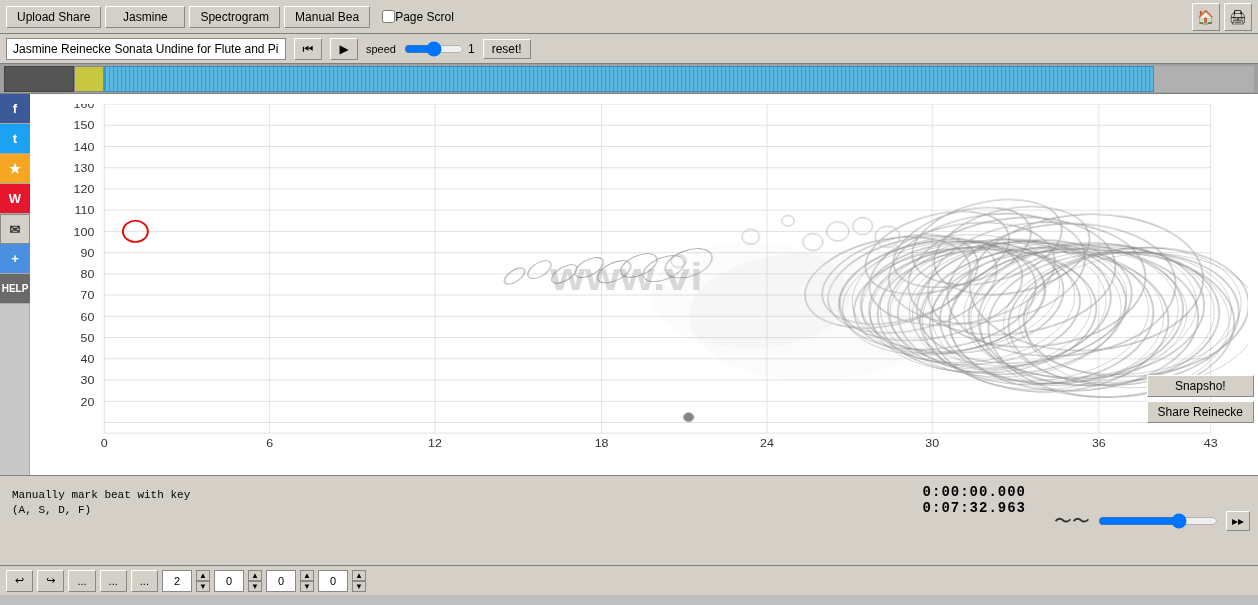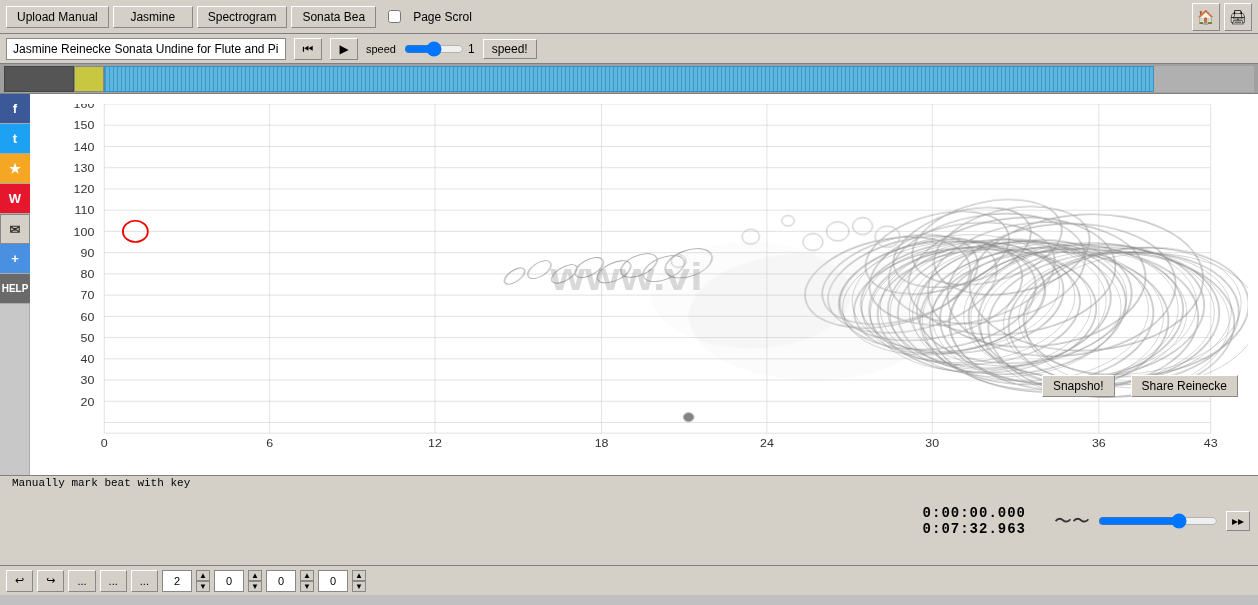--- a/index.html
+++ b/index.html
@@ -22,21 +22,21 @@
       border-left-color: #fff;
       padding: 3px 10px;
       font-size: 12px;
       cursor: pointer;
       min-width: 80px;
     }
 
     .page-scroll-label {
       display: flex;
       align-items: center;
-      gap: 12px;
+      gap: 0;
       margin-left: 8px;
     }
     .page-scroll-label input[type=checkbox] { margin: 0; }
 
     
     .top-right-icons {
       margin-left: auto;
       display: flex;
       gap: 4px;
     }
@@ -196,34 +196,33 @@
     
     #bottom-area {
       background: #d4d0c8;
       height: 90px;
       border-top: 1px solid #808080;
       display: flex;
       position: relative;
     }
 
     #bottom-left {
-      padding: 0 12px;
+      padding: 12px 12px;
       flex: 1;
     }
     .beat-instructions {
       font-family: 'Courier New', monospace;
       font-size: 11px;
       line-height: 1.4;
     }
 
     #bottom-center {
       display: flex;
       flex-direction: column;
       align-items: center;
-      justify-content: center;
       padding: 8px 20px;
     }
     .time-display {
       font-family: 'Courier New', monospace;
       font-size: 14px;
       font-weight: bold;
       letter-spacing: 1px;
     }
 
     #bottom-right {
@@ -300,44 +299,44 @@
       align-items: center;
       justify-content: center;
       cursor: pointer;
       font-size: 8px;
     }
   </style>
 </head>
 <body>
 
 <div id="toolbar">
-  <button class="toolbar-btn">Upload Manual</button>
+  <button class="toolbar-btn">Upload Share</button>
   <button class="toolbar-btn">Jasmine</button>
   <button class="toolbar-btn">Spectrogram</button>
-  <button class="toolbar-btn">Sonata Bea</button>
+  <button class="toolbar-btn">Manual Bea</button>
   <div class="page-scroll-label">
     <input type="checkbox" style="">
     <span>Page Scrol</span>
   </div>
   <div class="top-right-icons">
     <div class="icon-btn">🏠</div>
     <div class="icon-btn">🖨</div>
   </div>
 </div>
 
 <div id="toolbar2">
   <input class="track-title" type="text" value="Jasmine Reinecke Sonata Undine for Flute and Piano - I" style="">
   <div class="transport-btn">⏮</div>
   <div class="transport-btn">▶</div>
   <span class="speed-label">speed</span>
   <div class="speed-slider-container">
     <input type="range" class="speed-slider" min="0" max="2" step="0.1" value="1" style="">
     <span>1</span>
   </div>
-  <button class="reset-btn">speed!</button>
+  <button class="reset-btn">reset!</button>
 </div>
 
 <div id="waveform-strip">
   <div class="waveform-dark"></div>
   <div class="waveform-yellow"></div>
   <div class="waveform-blue"></div>
   <div class="waveform-end"></div>
 </div>
 
 <div style="display:flex; height: 381px;">
@@ -487,30 +486,31 @@
         <ellipse cx="835" cy="207" rx="100" ry="69" transform="rotate(-2,835,207)"></ellipse>
         <ellipse cx="845" cy="201" rx="92" ry="61" transform="rotate(-7,845,201)"></ellipse>
         <ellipse cx="855" cy="195" rx="90" ry="59" transform="rotate(-8,855,195)"></ellipse>
         <ellipse cx="865" cy="204" rx="94" ry="63" transform="rotate(-5,865,204)"></ellipse>
       </g>
     </svg>
   </div>
 </div>
 
 <div style="position:relative; height:0;">
-  <div style="position:absolute; right:20px; top:-100px; display:flex; flex-direction:row; gap:16px;">
+  <div style="position:absolute; right:4px; top:-100px; display:flex; flex-direction:column; gap:4px;">
     <button class="snapshot-btn">Snapsho!</button>
     <button class="snapshot-btn">Share Reinecke</button>
   </div>
 </div>
 
 <div id="bottom-area">
   <div id="bottom-left">
     <div class="beat-instructions">
       <div>Manually mark beat with key</div>
+      <div>(A, S, D, F)</div>
     </div>
   </div>
 
   <div id="bottom-center">
     <div class="time-display">0:00:00.000</div>
     <div class="time-display">0:07:32.963</div>
   </div>
 
   <div id="bottom-right">
     <span class="waveform-icon">〜〜</span>

